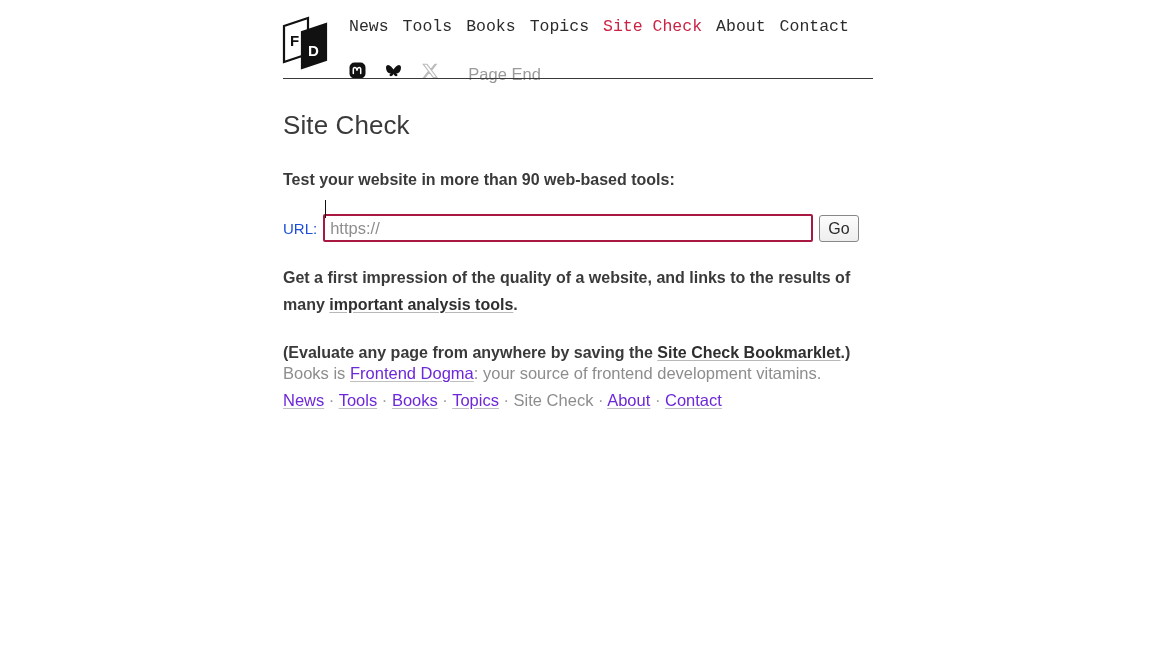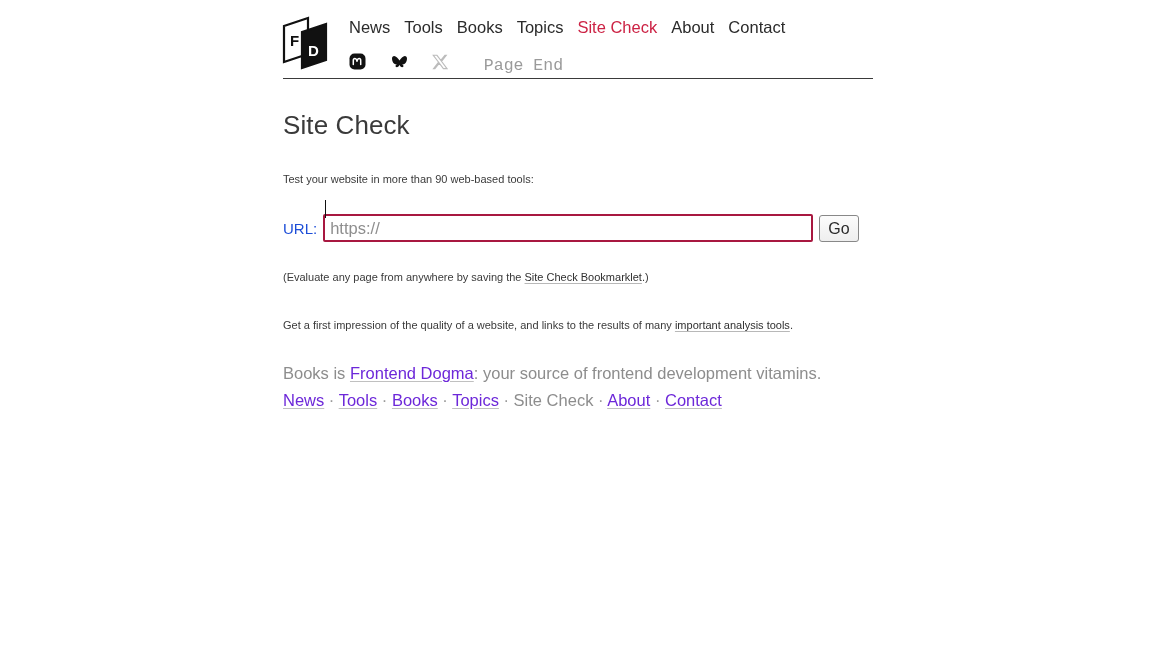--- a/index.html
+++ b/index.html
@@ -41,38 +41,38 @@
     width: 48px;
     height: 60px;
   }
   .nav-block {
     margin-left: 66px;
   }
   .navrow {
     height: 26px;
     line-height: 26px;
     white-space: nowrap;
+    font-family: Liberation Mono, monospace;
   }
   .navrow a {
     font-size: 16.5px;
     color: #2b2b2b;
     text-decoration: none;
     margin-right: 14px;
   }
   .navrow a.current {
     color: #cc2244;
   }
   .navrow a:last-child { margin-right: 0; }
 
   .socialrow {
     height: 26px;
     line-height: 26px;
     white-space: nowrap;
-    margin-top: 13px;
-    font-family: Liberation Mono, monospace;
+    margin-top: 20px;
   }
   .socialrow .ic {
     display: inline-block;
     vertical-align: middle;
     margin-right: 15px;
   }
   .socialrow .pageend {
     font-size: 16.5px;
     color: #9a9a9a;
     text-decoration: none;
@@ -92,25 +92,26 @@
   .main { position: absolute; left: 283px; top: 78px; width: 600px; }
   h1.title {
     font-size: 26px;
     font-weight: 400;
     color: #3a3a3a;
     margin: 30px 0 0 0;
     line-height: 34px;
     letter-spacing: 0.1px;
   }
   p.para {
-    font-size: 11px;
+    font-size: 16px;
     line-height: 27px;
     color: #3a3a3a;
     margin: 21px 0 0 0;
     max-width: 570px;
+    font-weight: bold;
   }
   p.para.intro { margin-top: 24px; }
 
   .urlrow {
     margin-top: 20px;
     height: 30px;
     display: flex;
     align-items: center;
     white-space: nowrap;
   }
@@ -235,23 +236,23 @@
     <h1 class="title">Site Check</h1>
 
     <p class="para intro">Test your website in more than 90 web-based tools:</p>
 
     <div class="urlrow">
       <label class="urllabel" for="url">URL:</label>
       <input id="url" class="urlinput" type="text" placeholder="https://" style="">
       <button class="gobtn">Go</button>
     </div>
 
+    <p class="para"><span>Get a first impression of the quality of a website, and links to the results of many </span><a class="inline-link" href="#">important analysis tools</a><span>.</span></p>
+
     <p class="para"><span>(Evaluate any page from anywhere by saving the </span><a class="inline-link" href="#">Site Check Bookmarklet</a><span>.)</span></p>
-
-    <p class="para"><span>Get a first impression of the quality of a website, and links to the results of many </span><a class="inline-link" href="#">important analysis tools</a><span>.</span></p>
   </div>
 
   <div class="footer">
     <div class="tagline"><span>Books is </span><a href="#">Frontend Dogma</a><span>: your source of frontend development vitamins.</span></div>
     <div class="navline"><a href="#">News</a> <span class="sep">·</span> <a href="#">Tools</a> <span class="sep">·</span> <a href="#">Books</a> <span class="sep">·</span> <a href="#">Topics</a> <span class="sep">·</span> <span class="muted">Site Check</span> <span class="sep">·</span> <a href="#">About</a> <span class="sep">·</span> <a href="#">Contact</a></div>
   </div>
 
   <div class="caret"></div>
 </div>
 

